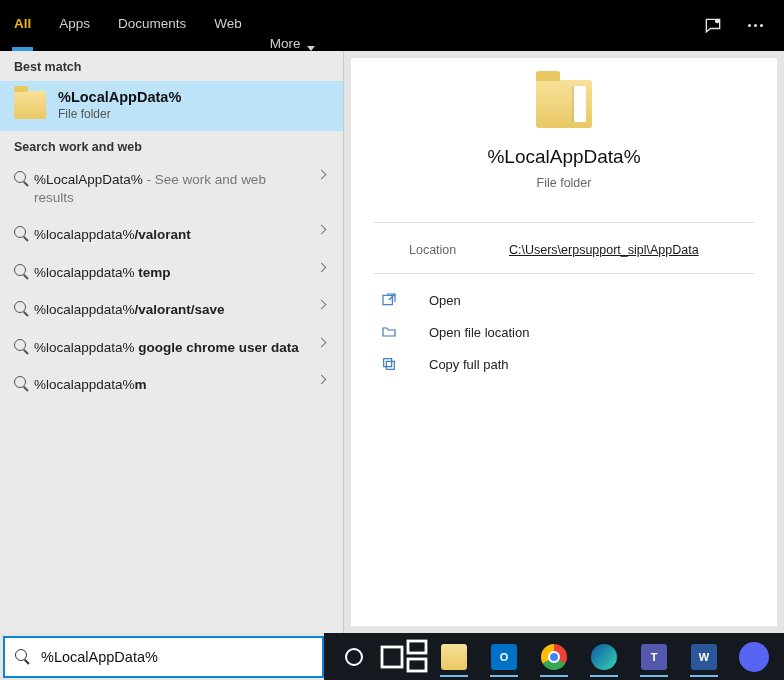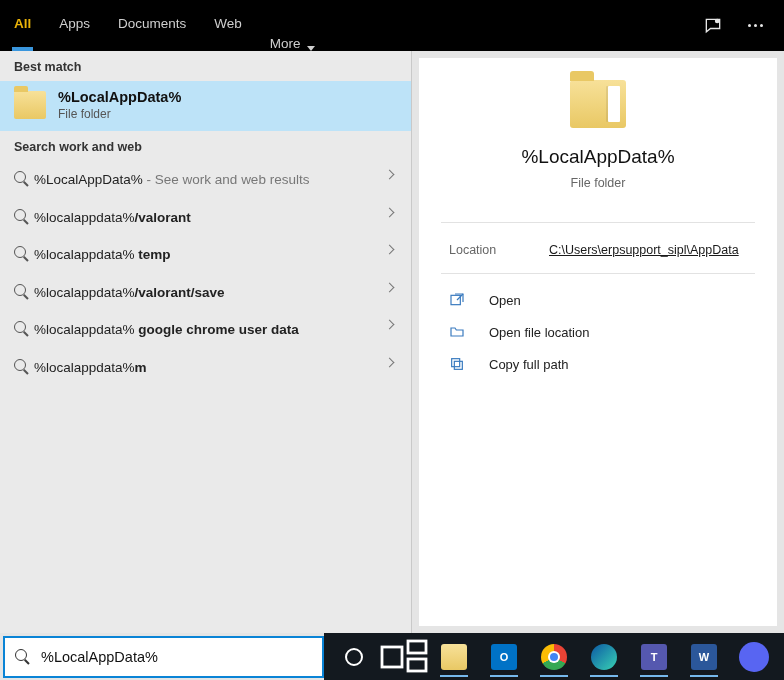--- a/index.html
+++ b/index.html
@@ -30,21 +30,21 @@
   .top-icon { width: 42px; height: 51px; display: flex; align-items: center;
     justify-content: center; color: #e6e6e6; cursor: pointer; }
   .chat-icon svg { width: 20px; height: 20px; }
   .dots { display: flex; gap: 3px; }
   .dots span { width: 3px; height: 3px; border-radius: 50%; background: #e6e6e6; }
 
   
   .main { display: flex; height: 582px;  }
 
   
-  .left-col { width: 412px; background: #eaeaea; border-right: 1px solid #c9c9c9;
+  .left-col { width: 344px; background: #eaeaea; border-right: 1px solid #c9c9c9;
     display: flex; flex-direction: column; }
   .sec-header { font-size: 12.5px; font-weight: 600; color: #333;
     padding: 9px 14px 7px; }
   .best-match {
     display: flex; align-items: center; gap: 12px; padding: 8px 14px 10px;
     background: #bde3f8; cursor: pointer;
   }
   .folder-icon {
     width: 32px; height: 28px; background: linear-gradient(#f7e199,#e9c864);
     border-radius: 2px; position: relative;
@@ -93,25 +93,25 @@
     background: #e9c864; border-radius: 3px 3px 0 0;
   }
   .big-folder::after {
     content:""; position:absolute; right:6px; top:6px; bottom:6px; width:12px;
     background:#fff; border-radius:1px; box-shadow: -2px 0 0 rgba(0,0,0,.08);
   }
   .pv-title { font-size: 19px; color: #111; font-weight: 400; }
   .pv-sub { font-size: 12.5px; color: #666; }
   .pv-sep { height: 1px; background: #e2e2e2; margin: 8px 22px 0; }
   .pv-row { display: flex; padding: 20px 30px 16px; font-size: 12.5px; }
-  .pv-row .label { width: 100px; color: #666; }
+  .pv-row .label { width: 100px; color: #666; margin-left: 28px; }
   .pv-row .value { color: #1a1a1a; text-decoration: underline; cursor:pointer;}
   .pv-sep2 { height: 1px; background: #e2e2e2; margin: 0 22px 10px; }
   .action {
-    display: flex; align-items: center; gap: 24px; padding: 8px 30px;
+    display: flex; align-items: center; gap: 32px; padding: 8px 30px;
     font-size: 13px; color: #222; cursor: pointer;
   }
   .action svg { width: 16px; height: 16px; }
 
   
   .bottom { position: absolute; left: 0; right: 0; bottom: 0; height: 47px;
     display: flex; }
   .search-box {
     width: 344px; height: 42px; margin: 3px 0 2px 3px; background: #fff;
     border: 2px solid #0a84d6; display: flex; align-items: center;

